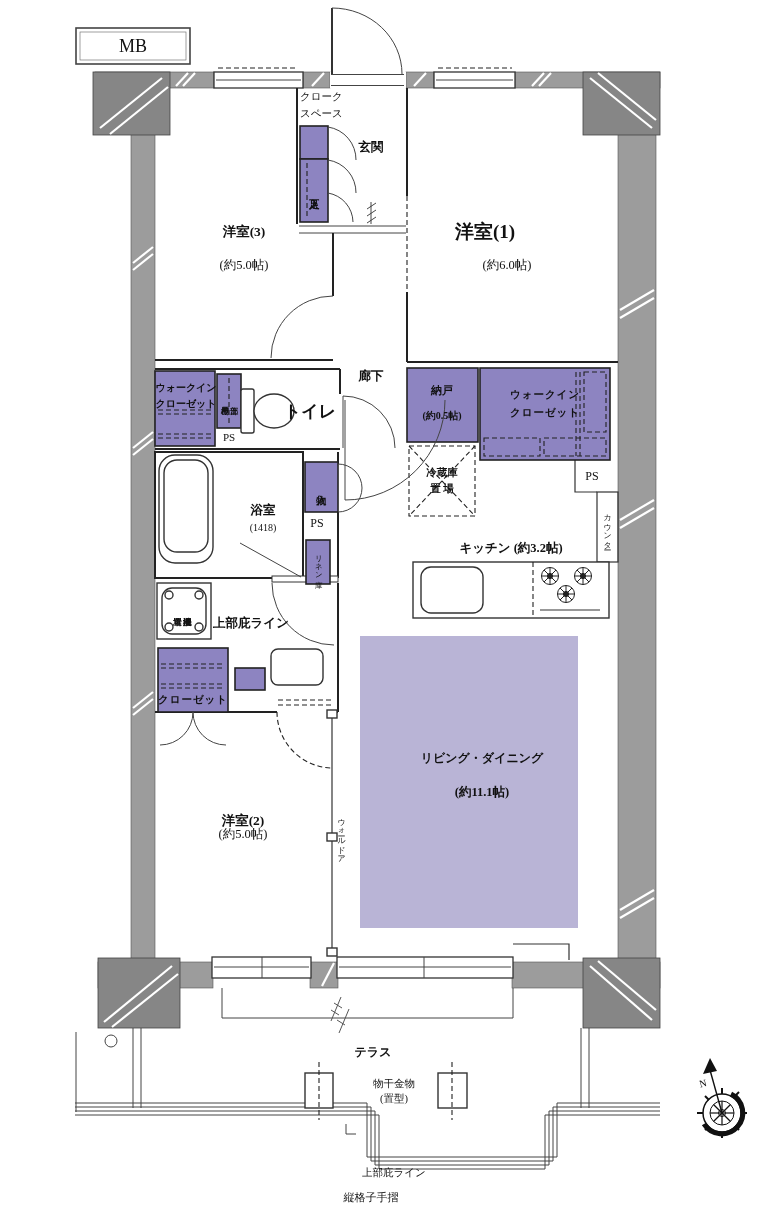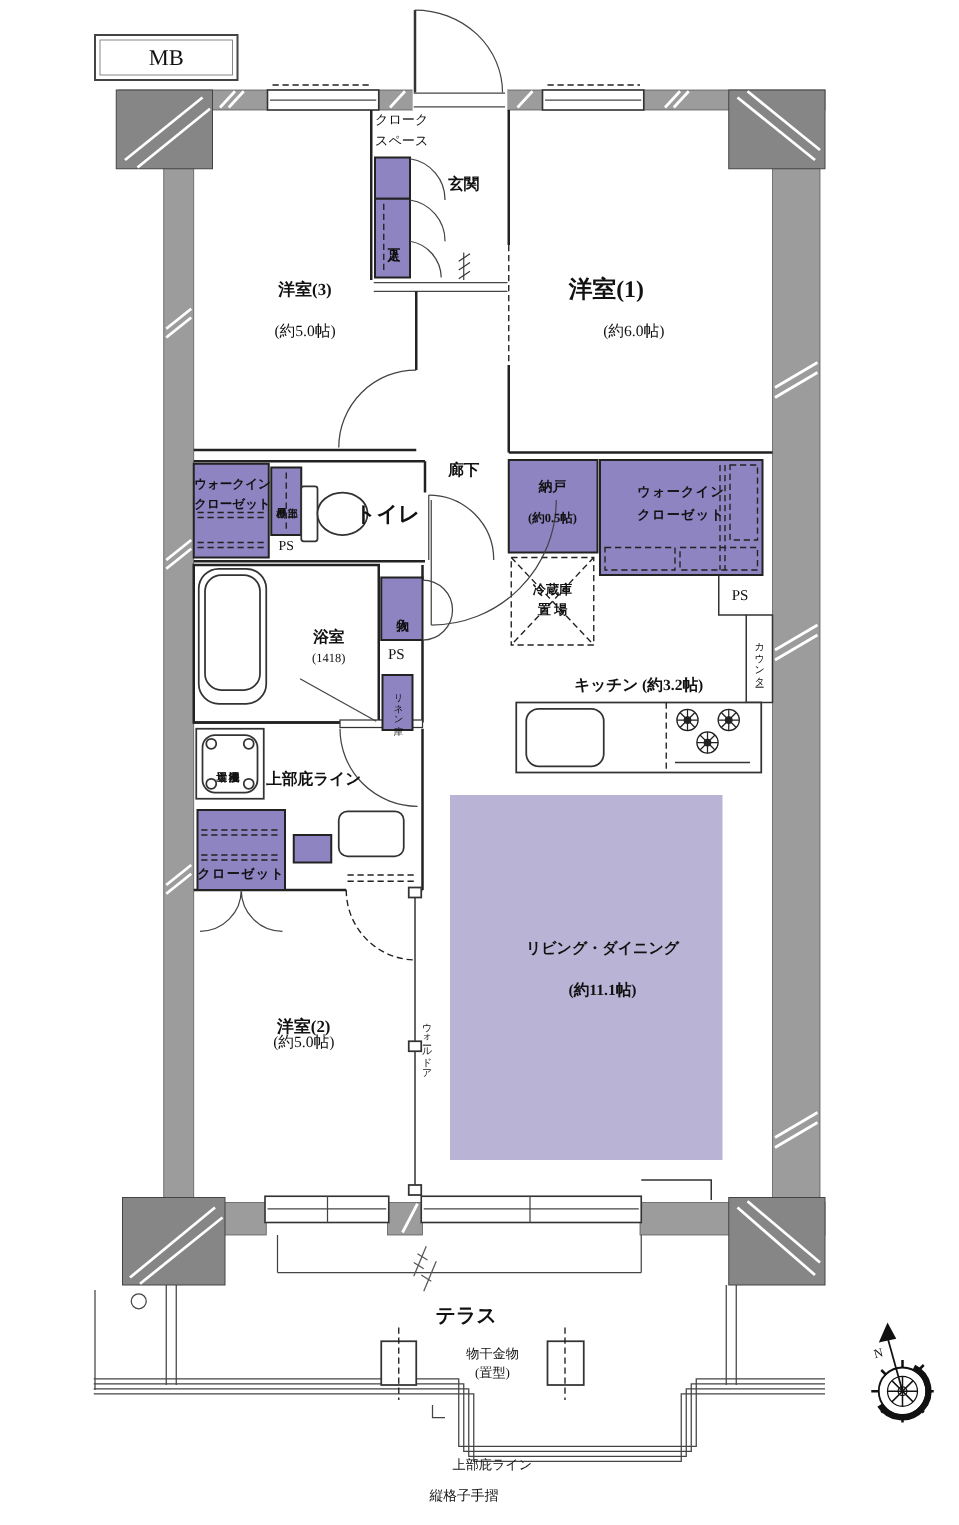--- a/index.html
+++ b/index.html
@@ -342,20 +342,20 @@
   <div class="lbl b" style="left:193px;top:700px;font-size:10.5px;letter-spacing:1px;white-space:nowrap;">クローゼット</div>
 
   <div class="lbl b" style="left:243px;top:801px;font-size:13.5px;margin-top:20px;">洋室(2)</div>
   <div class="lbl" style="left:243px;top:834px;font-size:12.5px;">(約5.0帖)</div>
 
   <div class="lbl v" style="left:341px;top:836px;font-size:8px;">ウォールドア</div>
 
   <div class="lbl b" style="left:482px;top:759px;font-size:12px;white-space:nowrap;">リビング・ダイニング</div>
   <div class="lbl b" style="left:482px;top:792px;font-size:12.5px;">(約11.1帖)</div>
 
-  <div class="lbl b" style="left:373px;top:1053px;font-size:16px;">テラス</div>
+  <div class="lbl b" style="left:373px;top:1053px;font-size:12px;">テラス</div>
   <div class="lbl" style="left:394px;top:1092px;font-size:10.5px;line-height:1.4;">物干金物
 (置型)</div>
   <div class="lbl ll" style="left:362px;top:1133px;font-size:10.5px;white-space:nowrap;margin-top:40px;">上部庇ライン</div>
   <div class="lbl" style="left:371px;top:1198px;font-size:11px;white-space:nowrap;">縦格子手摺</div>
 
   <div class="lbl" style="left:703px;top:1084px;font-size:10px;transform:translate(-50%,-50%) rotate(-14deg);">N</div>
 </div>
 
 </body></html>

